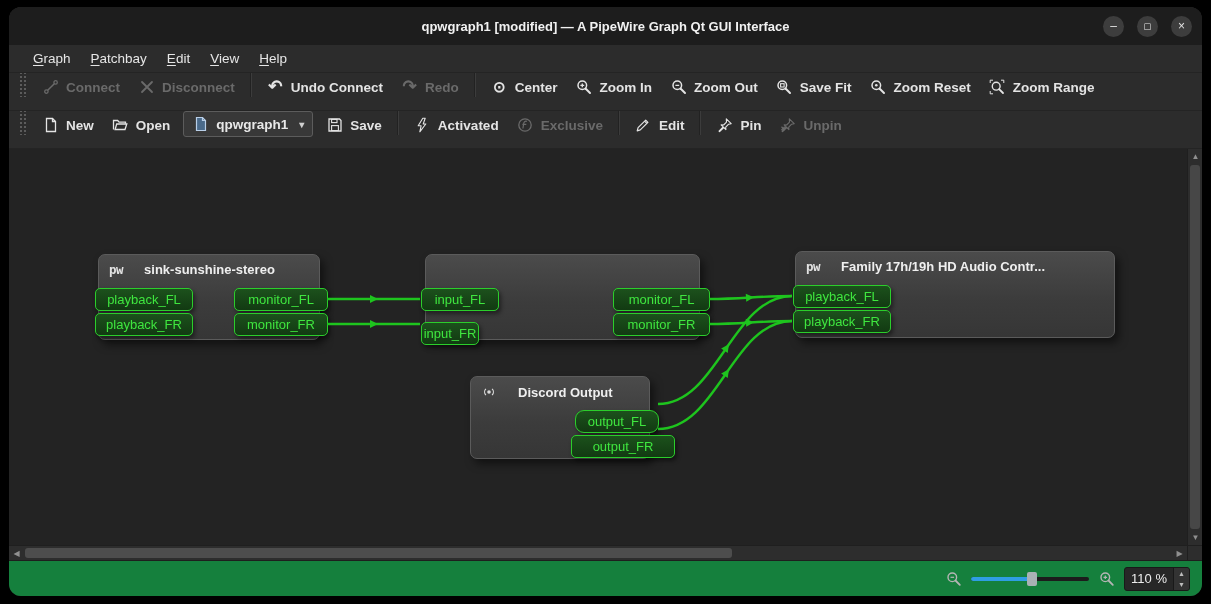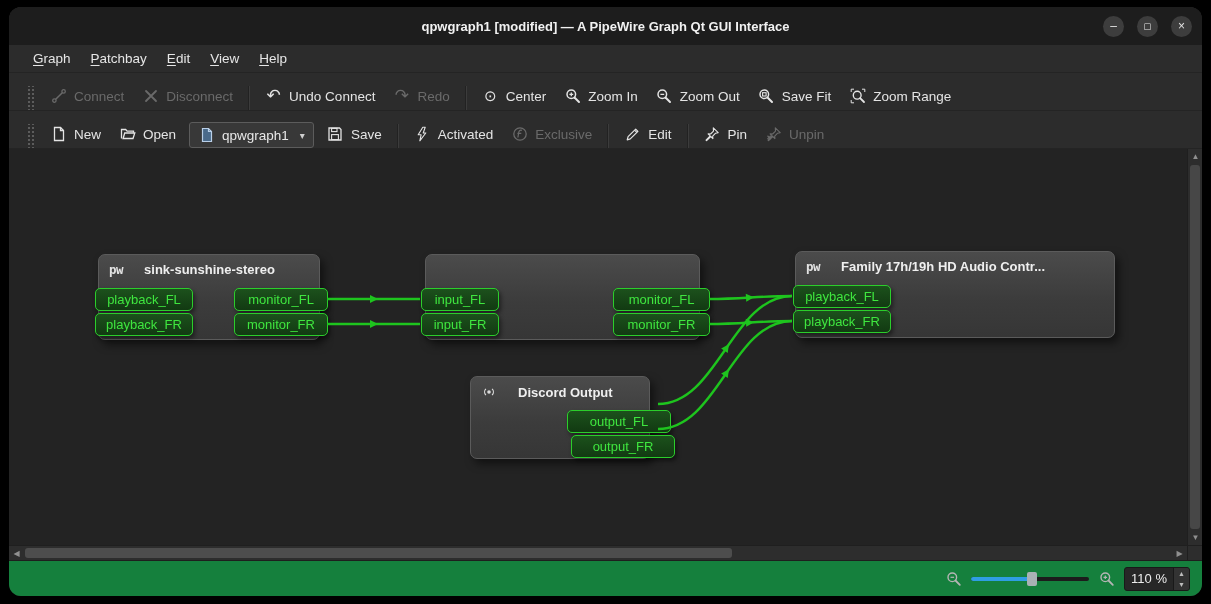--- a/index.html
+++ b/index.html
@@ -23,21 +23,21 @@
 
   
   .menubar { height:28px; flex:0 0 28px; background:#2c2c2c; display:flex;
     align-items:stretch; padding-left:14px; border-bottom:1px solid #242424; }
   .menu-item { display:flex; align-items:center; padding:0 10px; color:#e6e6e6;
     font-size:13.5px; }
   .menu-item .accel { text-decoration:underline; text-underline-offset:2px; }
 
   
   .toolbar { height:38px; flex:0 0 38px; background:#2c2c2c; display:flex;
-    align-items:flex-end; padding:0 14px; border-bottom:1px solid #242424; }
+    align-items:flex-start; padding:0 6px; border-bottom:1px solid #242424;font-weight:bold; }
   .handle { width:8px; height:24px; margin:0 7px 0 3px;
     background-image:radial-gradient(circle,#5c5c5c 1.1px,transparent 1.3px);
     background-size:4px 4px; background-position:1px 2px; }
   .tsep { width:0; height:24px; border-left:1px solid #222;
     border-right:1px solid #3c3c3c; margin:0 6px; }
   .tbtn { display:flex; align-items:center; gap:7px; height:28px; padding:0 9px;
     color:#e4e4e4; font-size:13.5px; border-radius:4px; white-space:nowrap; }
   .tbtn.disabled { color:#6a6a6a; }
   .ticon { width:17px; height:17px; display:flex; align-items:center;
     justify-content:center; flex:0 0 17px; }
@@ -214,20 +214,30 @@
             <circle cx="6.3" cy="6.3" r="4.3" fill="none" stroke="currentColor" stroke-width="1.5"></circle>
             <line x1="9.5" y1="9.5" x2="14" y2="14" stroke="currentColor" stroke-width="2" stroke-linecap="round"></line>
             <rect x="4.6" y="4.7" width="3.5" height="3.3" fill="none" stroke="currentColor" stroke-width="1.1"></rect>
           </svg>
       </span>
       <span>Save Fit</span>
     </div>
     <div class="tbtn">
       <span class="ticon">
         <svg viewBox="0 0 16 16">
+            <circle cx="6.3" cy="6.3" r="4.3" fill="none" stroke="currentColor" stroke-width="1.5"></circle>
+            <line x1="9.5" y1="9.5" x2="14" y2="14" stroke="currentColor" stroke-width="2" stroke-linecap="round"></line>
+            <circle cx="6.3" cy="6.3" r="1.3" fill="currentColor"></circle>
+          </svg>
+      </span>
+      <span>Zoom Reset</span>
+    </div>
+    <div class="tbtn">
+      <span class="ticon">
+        <svg viewBox="0 0 16 16">
             <path d="M1.2 4V1.2H4" fill="none" stroke="currentColor" stroke-width="1"></path>
             <path d="M12 1.2h2.8V4" fill="none" stroke="currentColor" stroke-width="1"></path>
             <path d="M1.2 12v2.8H4" fill="none" stroke="currentColor" stroke-width="1"></path>
             <circle cx="7.2" cy="7.2" r="3.9" fill="none" stroke="currentColor" stroke-width="1.4"></circle>
             <line x1="10.1" y1="10.1" x2="14" y2="14" stroke="currentColor" stroke-width="1.8" stroke-linecap="round"></line>
           </svg>
       </span>
       <span>Zoom Range</span>
     </div>
   </div>
@@ -349,21 +359,21 @@
           </div>
         <div class="port" style="left:135px; top:58px; width:94px;">
             <span>monitor_FR</span>
           </div>
       </div>
 
       <div class="node" style="left:416px; top:105px; width:275px; height:86px;">
         <div class="port" style="left:-5px; top:33px; width:78px;">
             <span>input_FL</span>
           </div>
-        <div class="port" style="left:-5px; top:58px; width:78px;">
+        <div class="port" style="left:-5px; top:67px; width:58px;">
             <span>input_FR</span>
           </div>
         <div class="port" style="left:187px; top:33px; width:97px;">
             <span>monitor_FL</span>
           </div>
         <div class="port" style="left:187px; top:58px; width:97px;">
             <span>monitor_FR</span>
           </div>
       </div>
 
@@ -384,21 +394,21 @@
         <div class="node-head">
           <span class="node-icon">
             <svg viewBox="0 0 16 16">
                 <circle cx="8" cy="8" r="1.8" fill="#dcdcdc"></circle>
                 <path d="M4.9 4.9a4.4 4.4 0 0 0 0 6.2" fill="none" stroke="#dcdcdc" stroke-width="1.2"></path>
                 <path d="M11.1 4.9a4.4 4.4 0 0 1 0 6.2" fill="none" stroke="#dcdcdc" stroke-width="1.2"></path>
               </svg>
           </span>
           <span>Discord Output</span>
         </div>
-        <div class="port" style="left:96px; top:33px; width:104px;">
+        <div class="port" style="left:104px; top:33px; width:84px;border-radius:9px;">
             <span>output_FL</span>
           </div>
         <div class="port" style="left:100px; top:58px; width:104px;">
             <span>output_FR</span>
           </div>
       </div>
 
       <svg class="links" width="1178" height="396" viewBox="0 0 1178 396">
         <path d="M318,150 C358,150 371,150 411,150"></path>
         <path d="M318,175 C358,175 371,175 411,175"></path>

